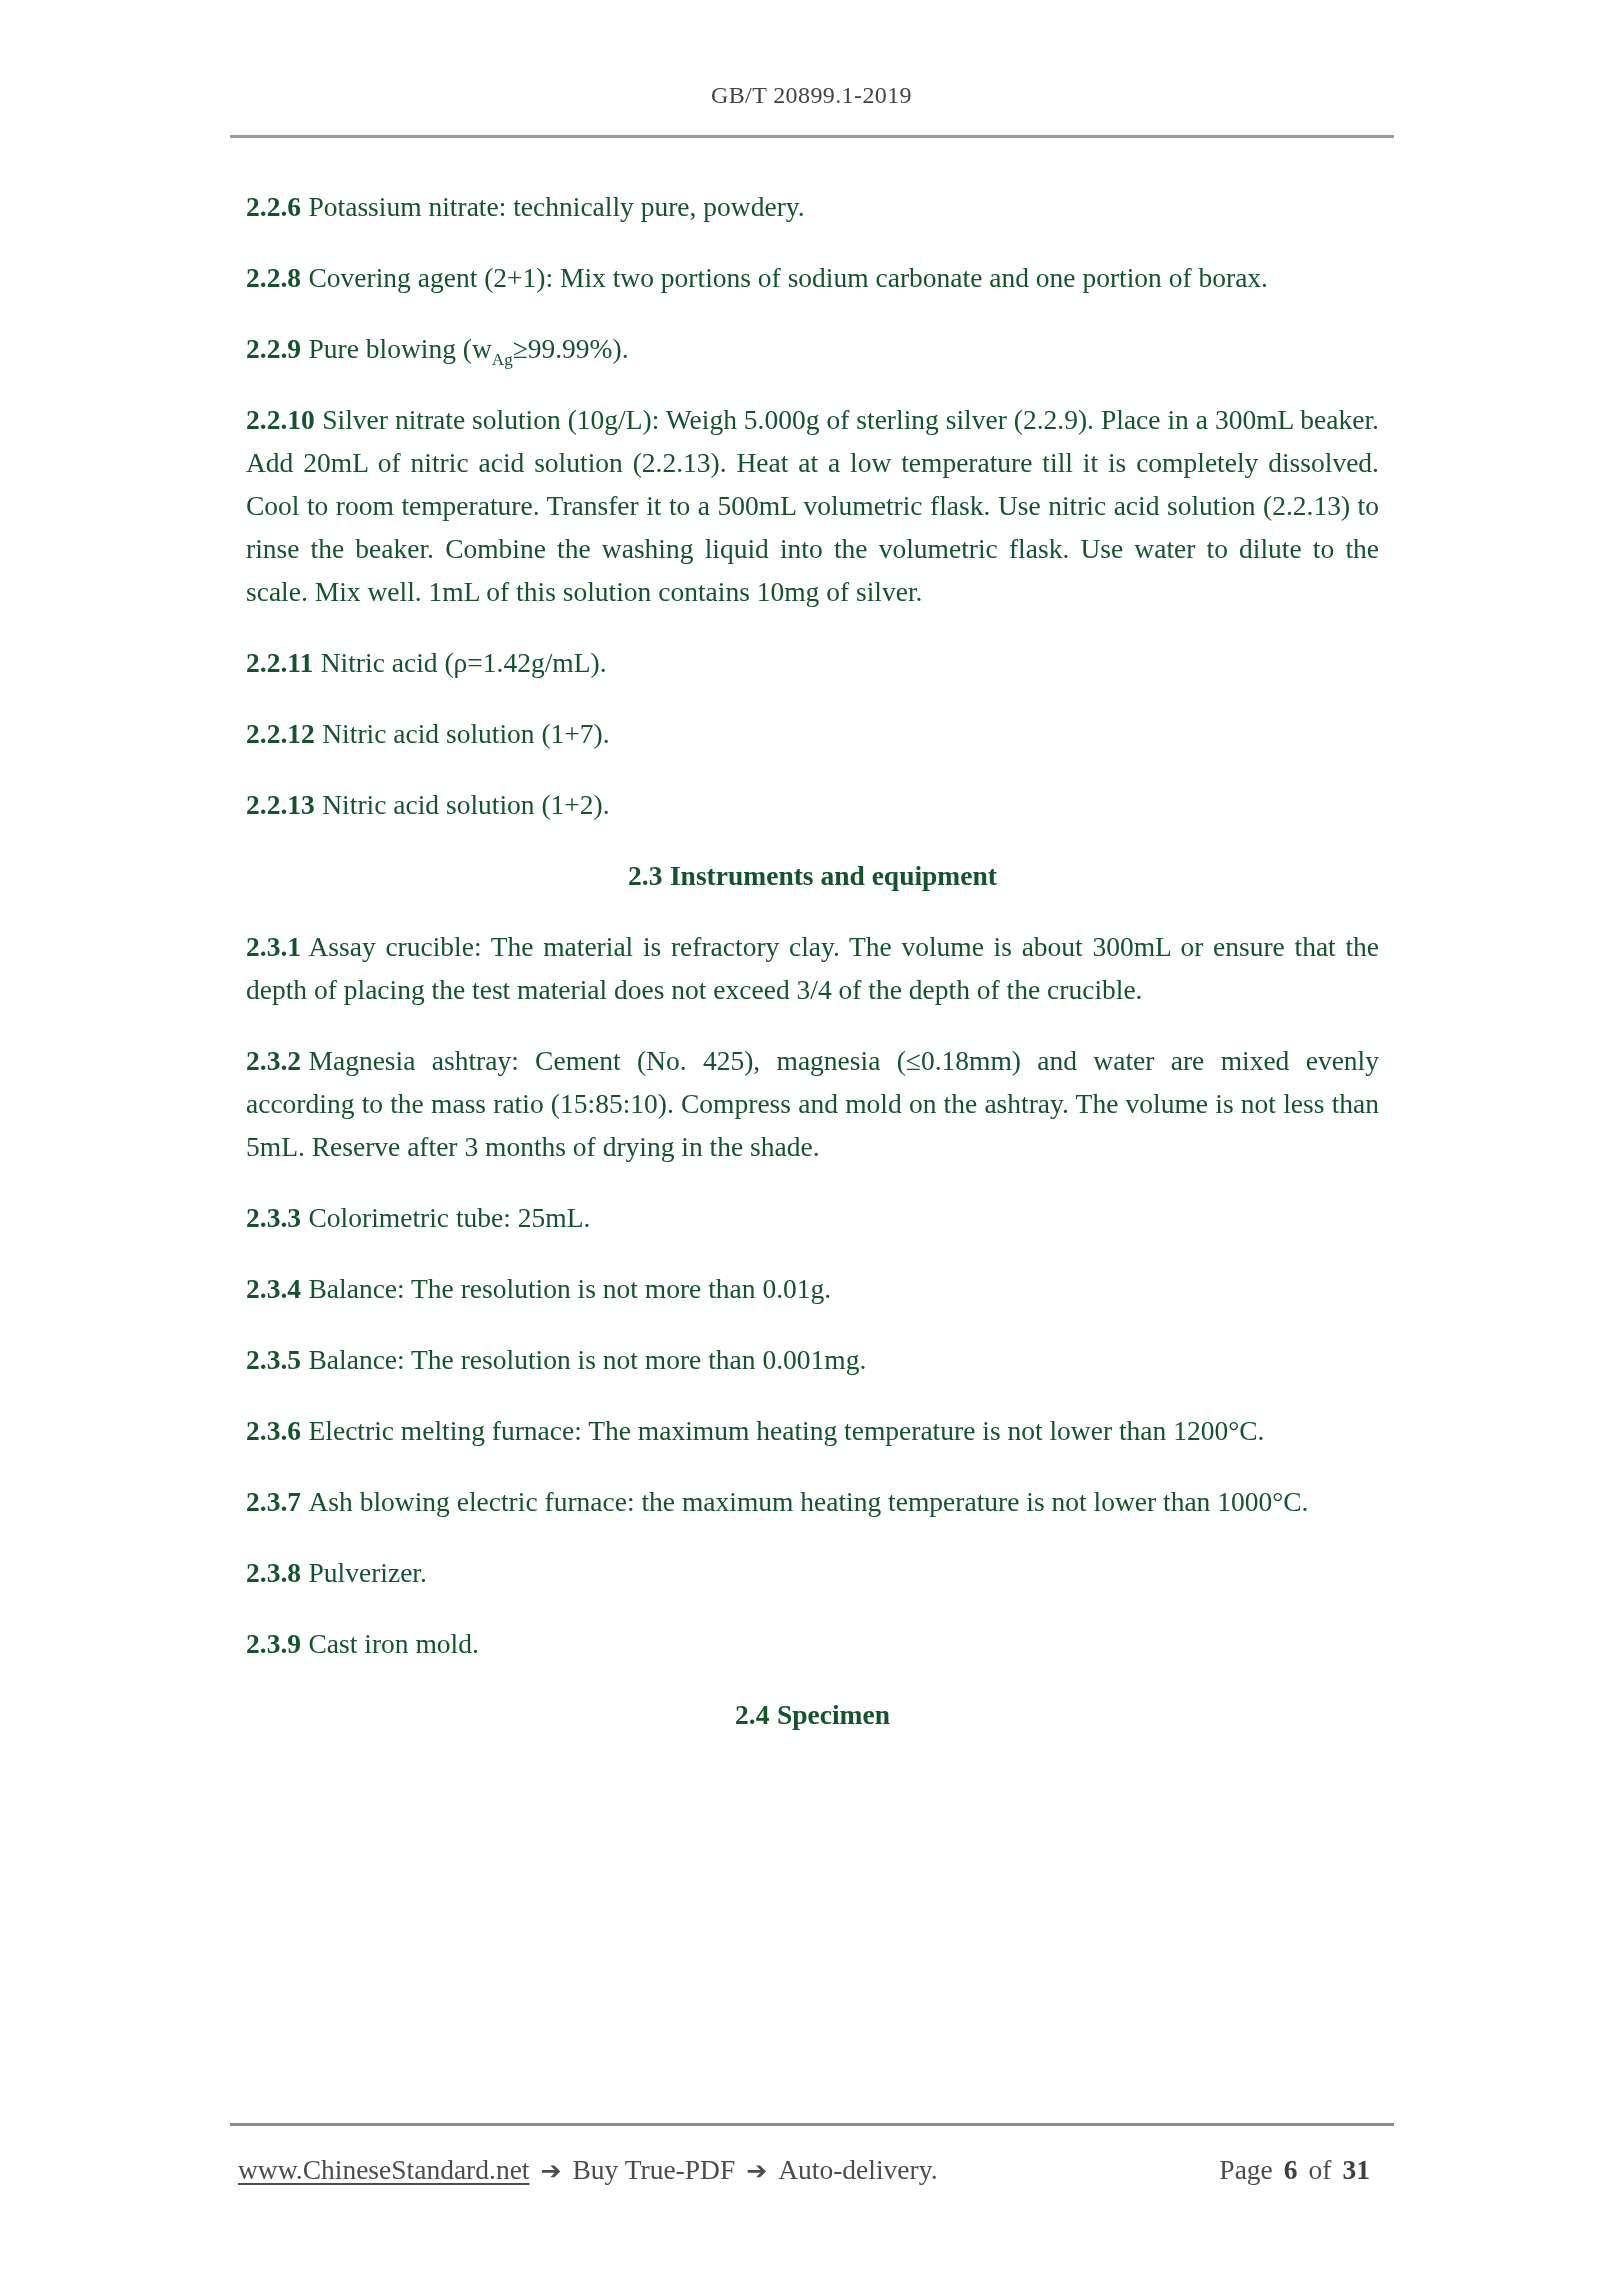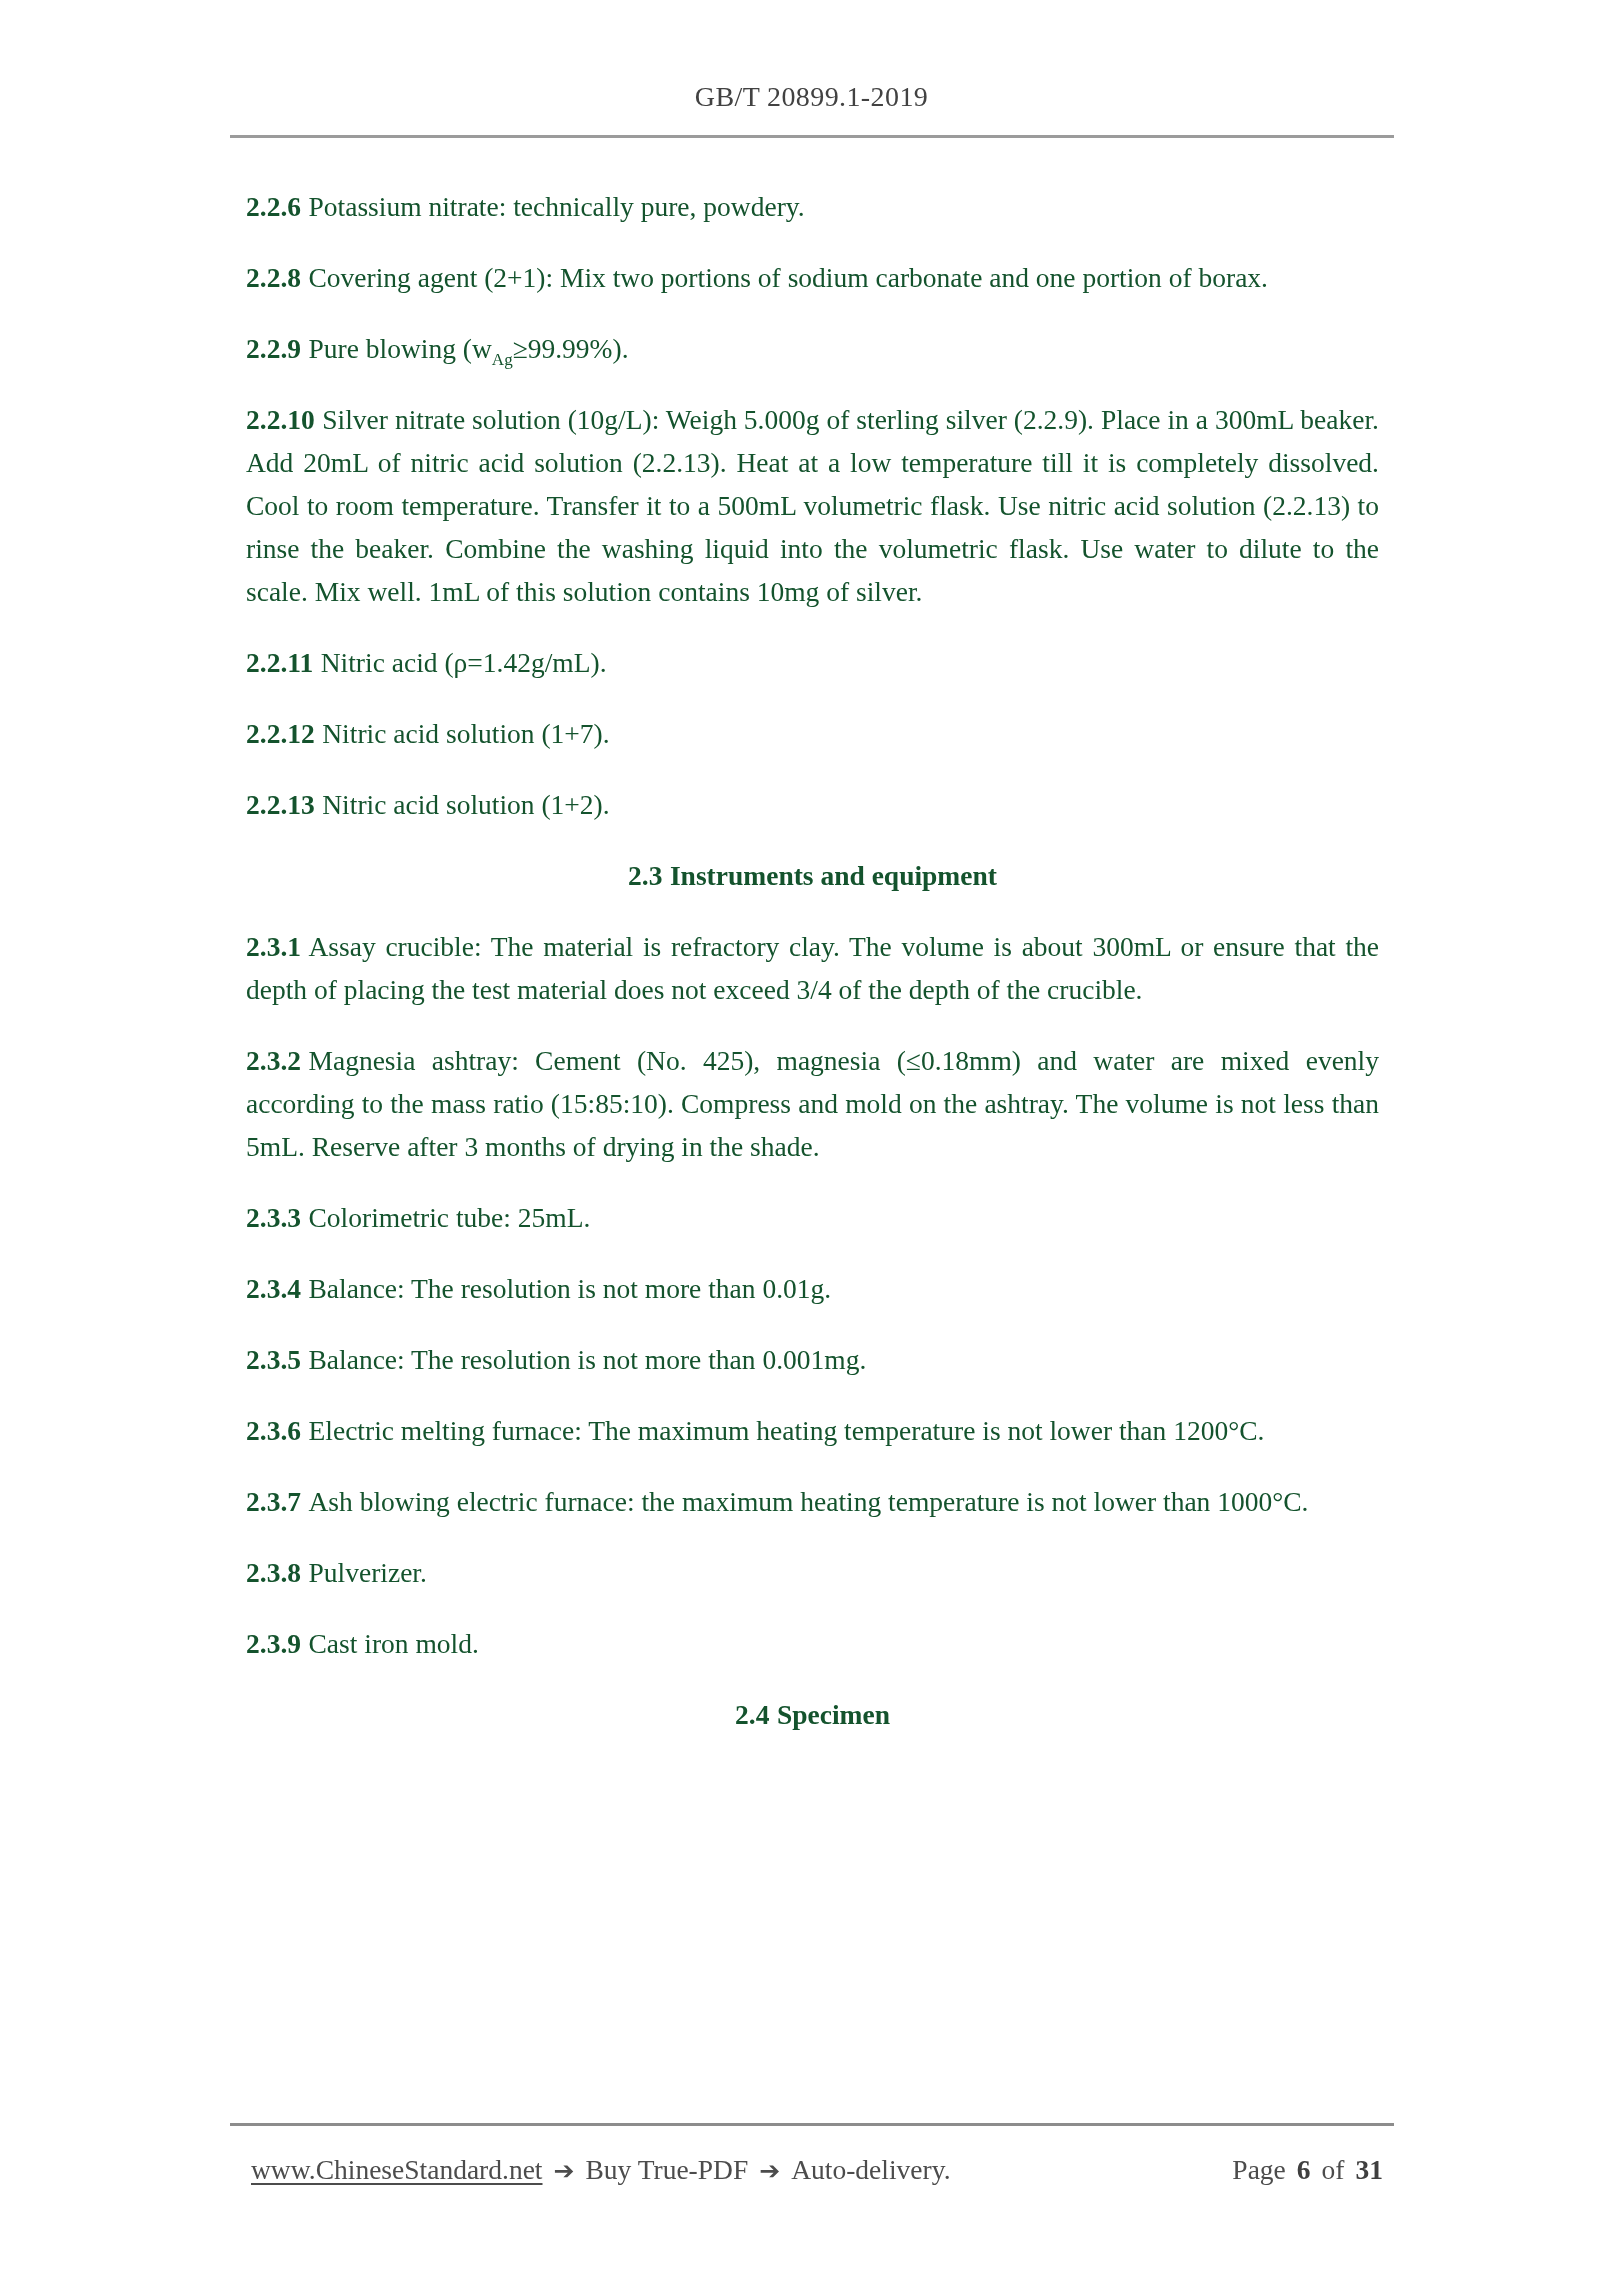--- a/index.html
+++ b/index.html
@@ -10,21 +10,21 @@
     font-family: "Liberation Serif", "DejaVu Serif", serif;
     position: relative;
     overflow: hidden;
   }
   .page-title {
     position: absolute;
     top: 83px;
     left: 0;
     right: 0;
     text-align: center;
-    font-size: 28px;
+    font-size: 24px;
     line-height: 1;
     color: #424242;
     letter-spacing: 0.4px;
   }
   .header-rule {
     position: absolute;
     top: 135px;
     left: 230px;
     width: 1164px;
     height: 3.3px;
@@ -55,21 +55,21 @@
     position: absolute;
     top: 2123px;
     left: 230px;
     width: 1164px;
     height: 2.5px;
     background: #8c8c8c;
   }
   .doc-footer {
     position: absolute;
     top: 2148px;
-    left: 251px;
+    left: 238px;
     width: 1132px;
     display: flex;
     justify-content: space-between;
     align-items: baseline;
     font-size: 27.5px;
     line-height: 43px;
     color: #4c4c4c;
   }
   .footer-left { display: flex; align-items: baseline; gap: 11px; }
   .footer-right { display: flex; align-items: baseline; gap: 11px; }

